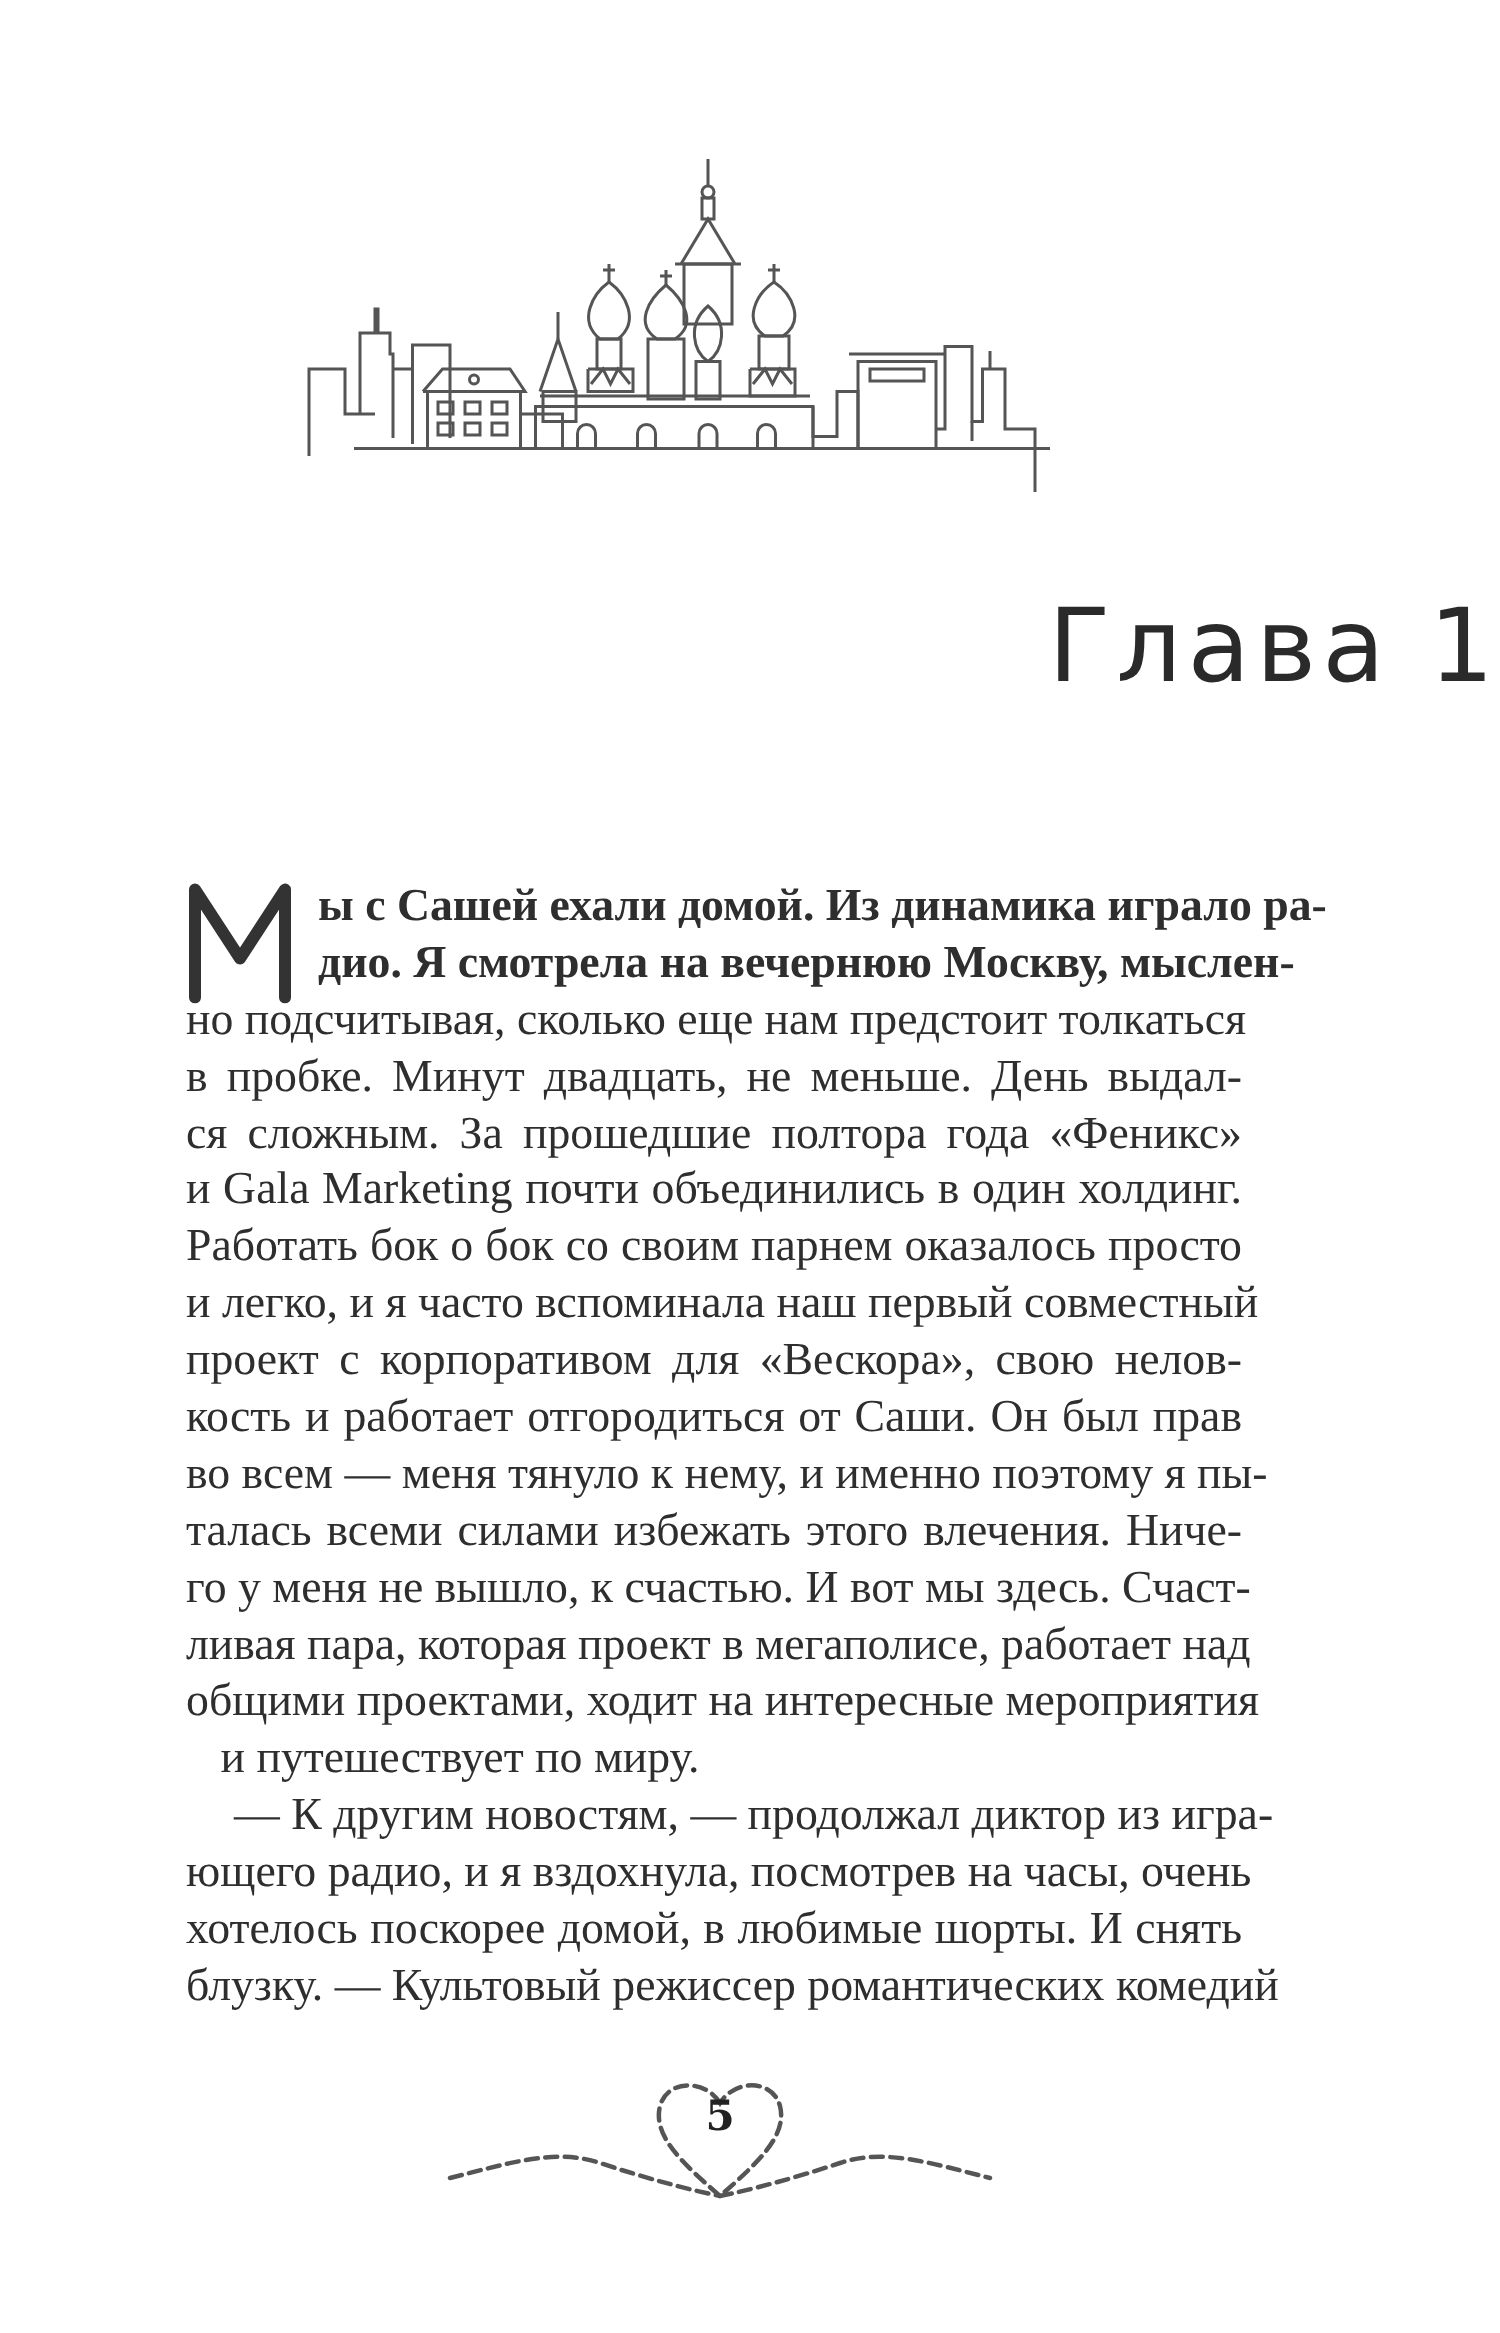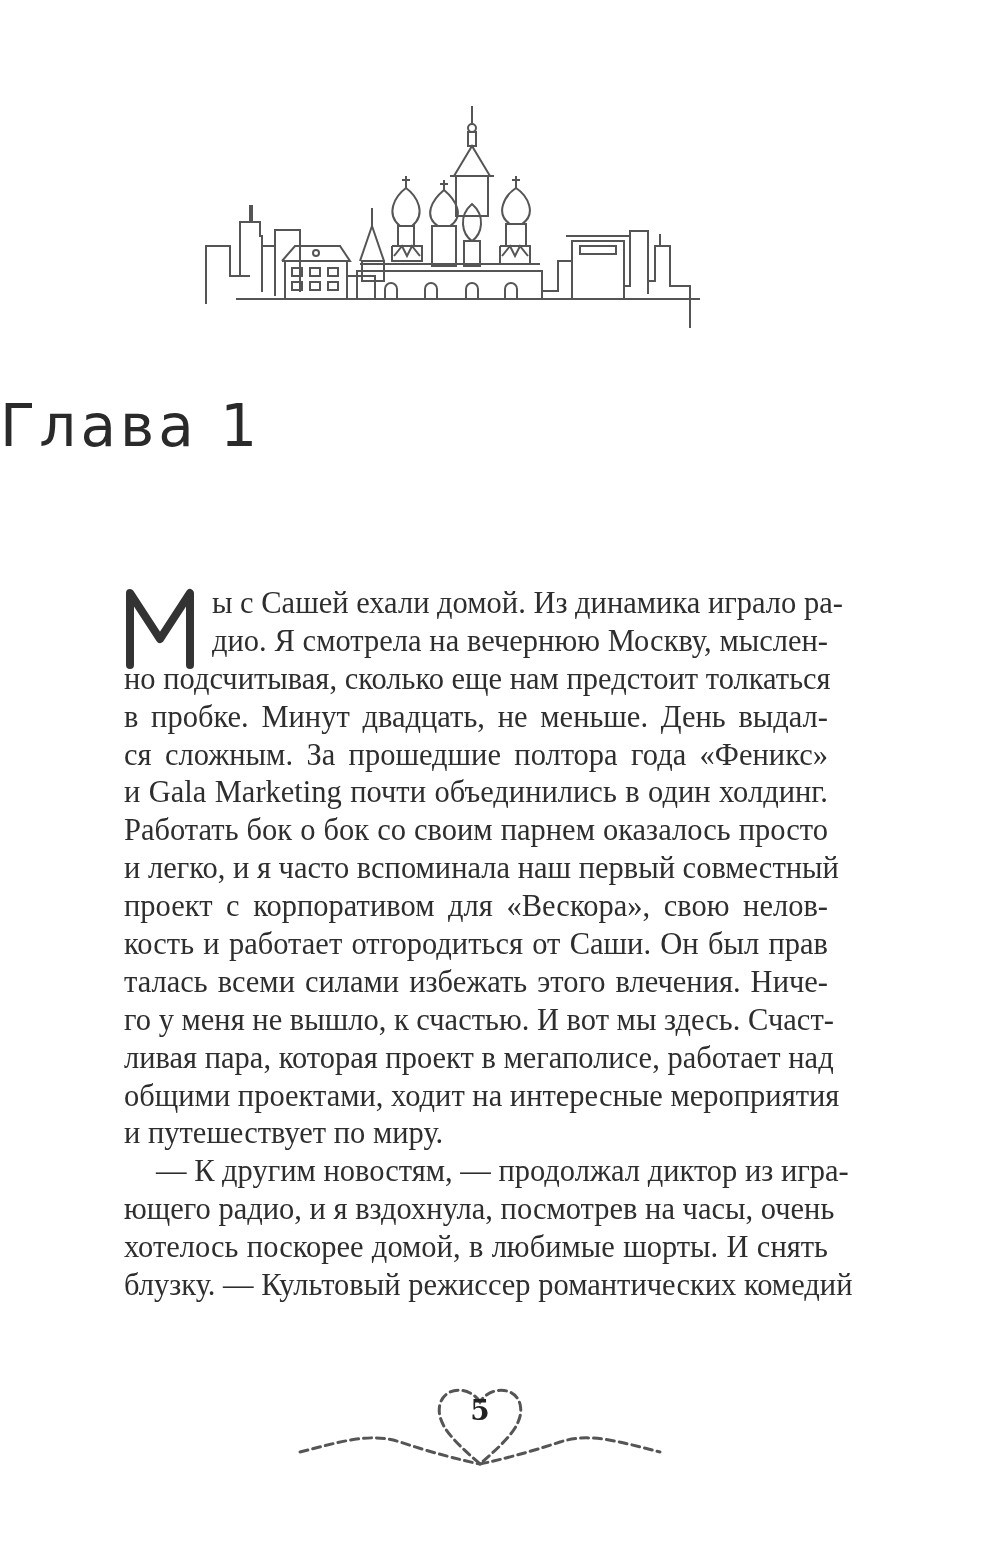--- a/index.html
+++ b/index.html
@@ -1,32 +1,32 @@
 <!DOCTYPE html>
 <html><head>
 <meta charset="utf-8">
 <style>
   html, body { margin: 0; padding: 0; background: #ffffff; }
   body { width: 1000px; height: 1555px; position: relative; overflow: hidden; }
   .page { position: absolute; left: 0; top: 0; width: 1000px; height: 1555px; background: #fff; }
   .skyline { position: absolute; left: 200px; top: 96px; width: 560px; height: 240px; }
   .chapter-title {
-    position: absolute; left: 0; width: 1000px; top: 392px; text-align: left;
-    font-family: "DejaVu Sans", sans-serif; font-size: 58px; color: #2a2a2a;
+    position: absolute; left: 0; width: 1000px; top: 392px; text-align: right;
+    font-family: "DejaVu Sans", sans-serif; font-size: 68px; color: #2a2a2a;
     letter-spacing: 4px; font-weight: normal;
   }
   .body-text {
     position: absolute; left: 124px; top: 585px; width: 704px;
     font-family: "Liberation Serif", serif; font-size: 30.5px; line-height: 37.9px;
     color: #2e2e2e;
   }
   .line { display: block; white-space: nowrap; text-align: justify; text-align-last: justify; height: 37.9px; }
-  .line.last { text-align-last: left; }
+  .line.last { text-align-last: left; margin-left: 23px; }
   .line.indent { padding-left: 32px; }
-  .line.dropped { padding-left: 88px; }
+  .line.dropped { padding-left: 88px; font-weight: bold; }
   .dropcap {
     position: absolute; left: -2px; top: 2px; width: 80px; height: 82px;
   }
   .footer { position: absolute; left: 290px; top: 1372px; width: 380px; height: 110px; }
   .page-number {
     position: absolute; left: 170px; top: 22px; width: 40px; text-align: center;
     font-family: "DejaVu Serif", serif; font-size: 28px; font-weight: bold; color: #222;
   }
 </style>
 </head>
@@ -114,20 +114,21 @@
     <span class="line dropped">ы с Сашей ехали домой. Из динамика играло ра-</span>
     <span class="line dropped">дио. Я смотрела на вечернюю Москву, мыслен-</span>
     <span class="line">но подсчитывая, сколько еще нам предстоит толкаться</span>
     <span class="line">в пробке. Минут двадцать, не меньше. День выдал-</span>
     <span class="line">ся сложным. За прошедшие полтора года «Феникс»</span>
     <span class="line">и Gala Marketing почти объединились в один холдинг.</span>
     <span class="line">Работать бок о бок со своим парнем оказалось просто</span>
     <span class="line">и легко, и я часто вспоминала наш первый совместный</span>
     <span class="line">проект с корпоративом для «Вескора», свою нелов-</span>
     <span class="line">кость и работает отгородиться от Саши. Он был прав</span>
+    <span class="line">во всем — меня тянуло к нему, и именно поэтому я пы-</span>
     <span class="line">талась всеми силами избежать этого влечения. Ниче-</span>
     <span class="line">го у меня не вышло, к счастью. И вот мы здесь. Счаст-</span>
     <span class="line">ливая пара, которая проект в мегаполисе, работает над</span>
     <span class="line">общими проектами, ходит на интересные мероприятия</span>
     <span class="line last">и путешествует по миру.</span>
 
     <span class="line indent">— К другим новостям, — продолжал диктор из игра-</span>
     <span class="line">ющего радио, и я вздохнула, посмотрев на часы, очень</span>
     <span class="line">хотелось поскорее домой, в любимые шорты. И снять</span>
     <span class="line">блузку. — Культовый режиссер романтических комедий</span>

